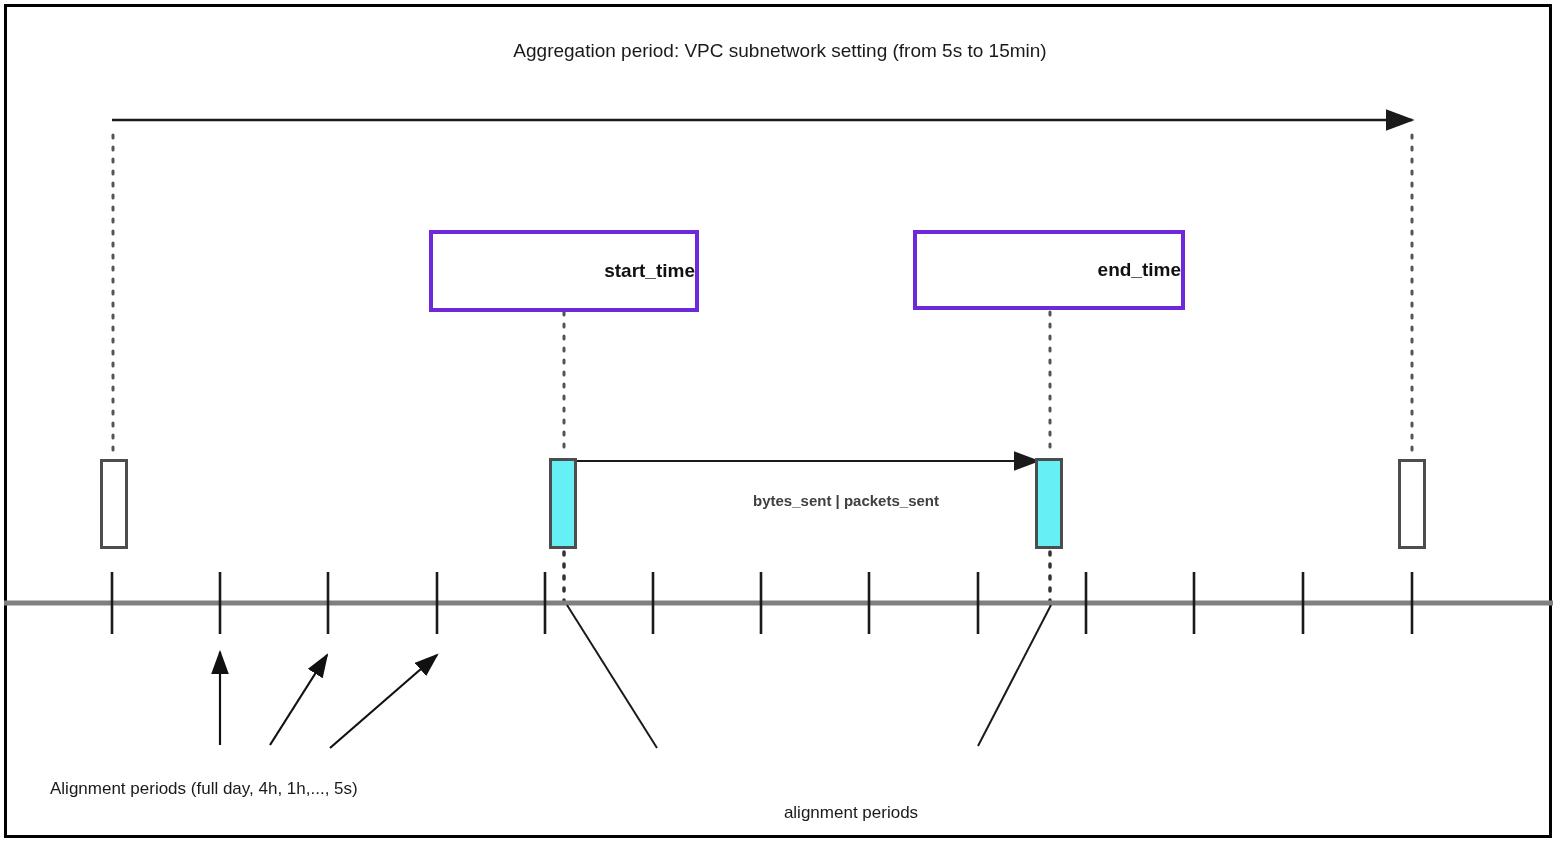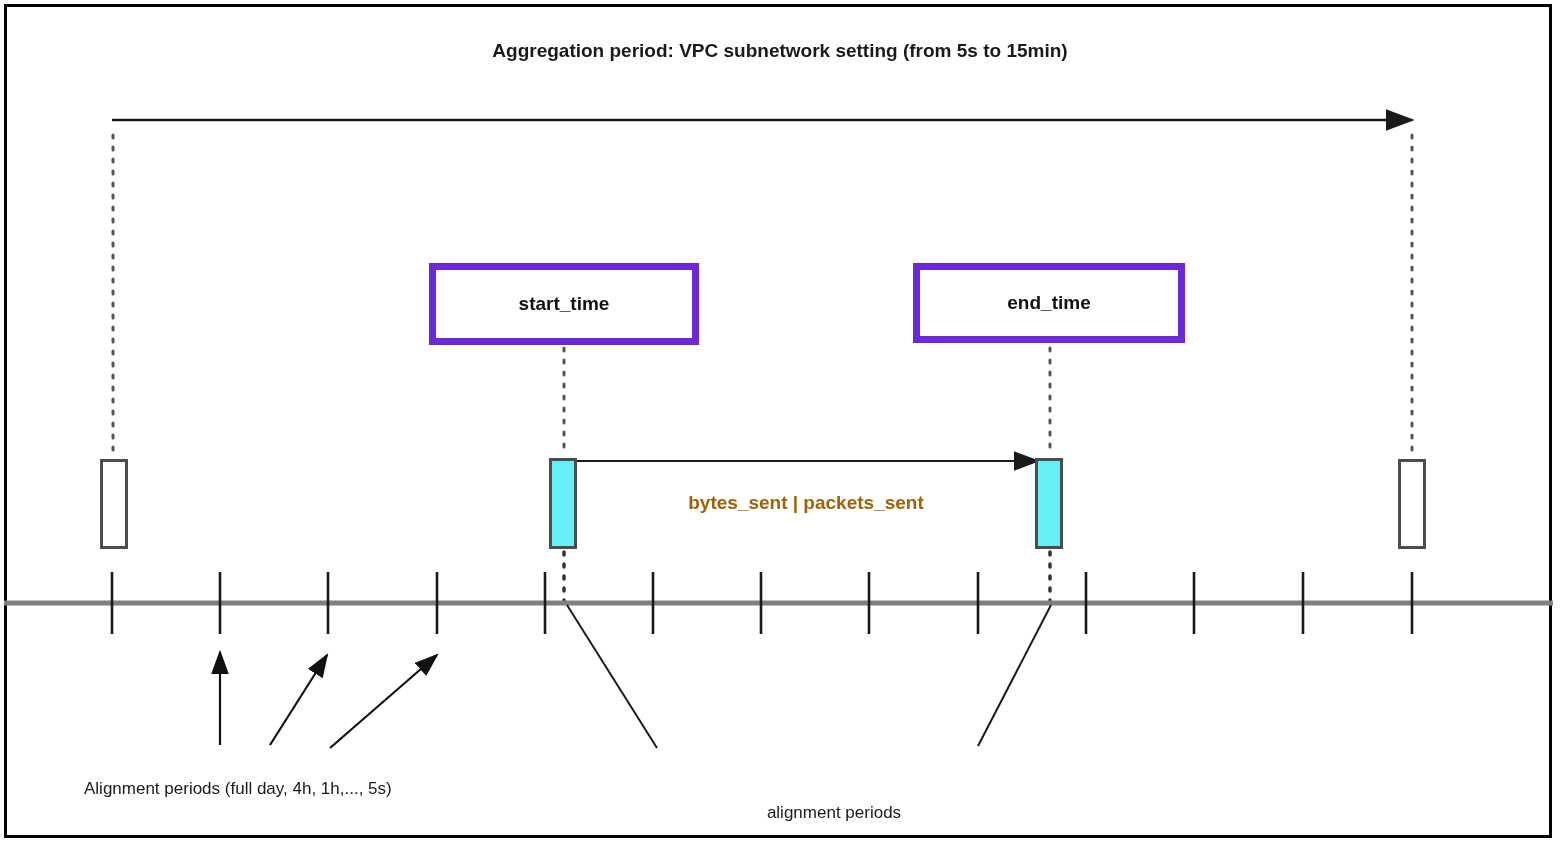--- a/index.html
+++ b/index.html
@@ -39,53 +39,52 @@
     color: #222222;
     white-space: pre;
   }
   .title-text {
     font-size: 19px;
     text-align: center;
     width: 100%;
     left: 0;
     top: 40px;
     color: #1a1a1a;
-    font-weight: bold;
   }
   .box-label {
     font-size: 19px;
     font-weight: bold;
     color: #111111;
     text-align: center;
   }
   .node-box {
     position: absolute;
-    border: 7px solid #6d28d9;
+    border: 4px solid #6d28d9;
     background: #ffffff;
     box-sizing: border-box;
     display: flex;
     align-items: center;
-    justify-content: center;
-    margin-top: 33px;
+    justify-content: flex-end;
   }
   .period-box {
     position: absolute;
     border: 3px solid #4d4d4d;
     box-sizing: border-box;
   }
   .period-box.empty { background: #ffffff; }
   .period-box.filled { background: #66f0f5; }
   .flow-duration-label {
     font-size: 17px;
     color: #1a1a1a;
   }
   .metrics-label {
-    font-size: 19px;
+    font-size: 15px;
     font-weight: bold;
-    color: #a16207;
+    color: #404040;
+    padding-left: 40px;
   }
   .footnote {
     font-size: 17px;
     color: #1a1a1a;
   }
   .footnote.centered { text-align: center; }
 </style>
 </head>
 <body>
 
@@ -156,17 +155,17 @@
 
   <div class="period-box filled" style="left:549px; top:458px; width:28px; height:91px;"></div>
 
   <div class="period-box filled" style="left:1035px; top:458px; width:28px; height:91px;"></div>
 
   <div class="period-box empty" style="left:1398px; top:459px; width:28px; height:90px;"></div>
 
 
   <div class="txt metrics-label" style="left:574px; top:492px; width:464px; text-align:center;">bytes_sent | packets_sent</div>
 
-  <div class="txt footnote" style="left:50px; top:779px;margin-left:34px;">Alignment periods (full day, 4h, 1h,..., 5s)</div>
+  <div class="txt footnote" style="left:50px; top:779px;">Alignment periods (full day, 4h, 1h,..., 5s)</div>
 
-  <div class="txt footnote centered" style="left:680px; top:803px; width:308px;">alignment periods</div>
+  <div class="txt footnote centered" style="left:697px; top:803px; width:308px;">alignment periods</div>
 
 </div>
 
 </body></html>

